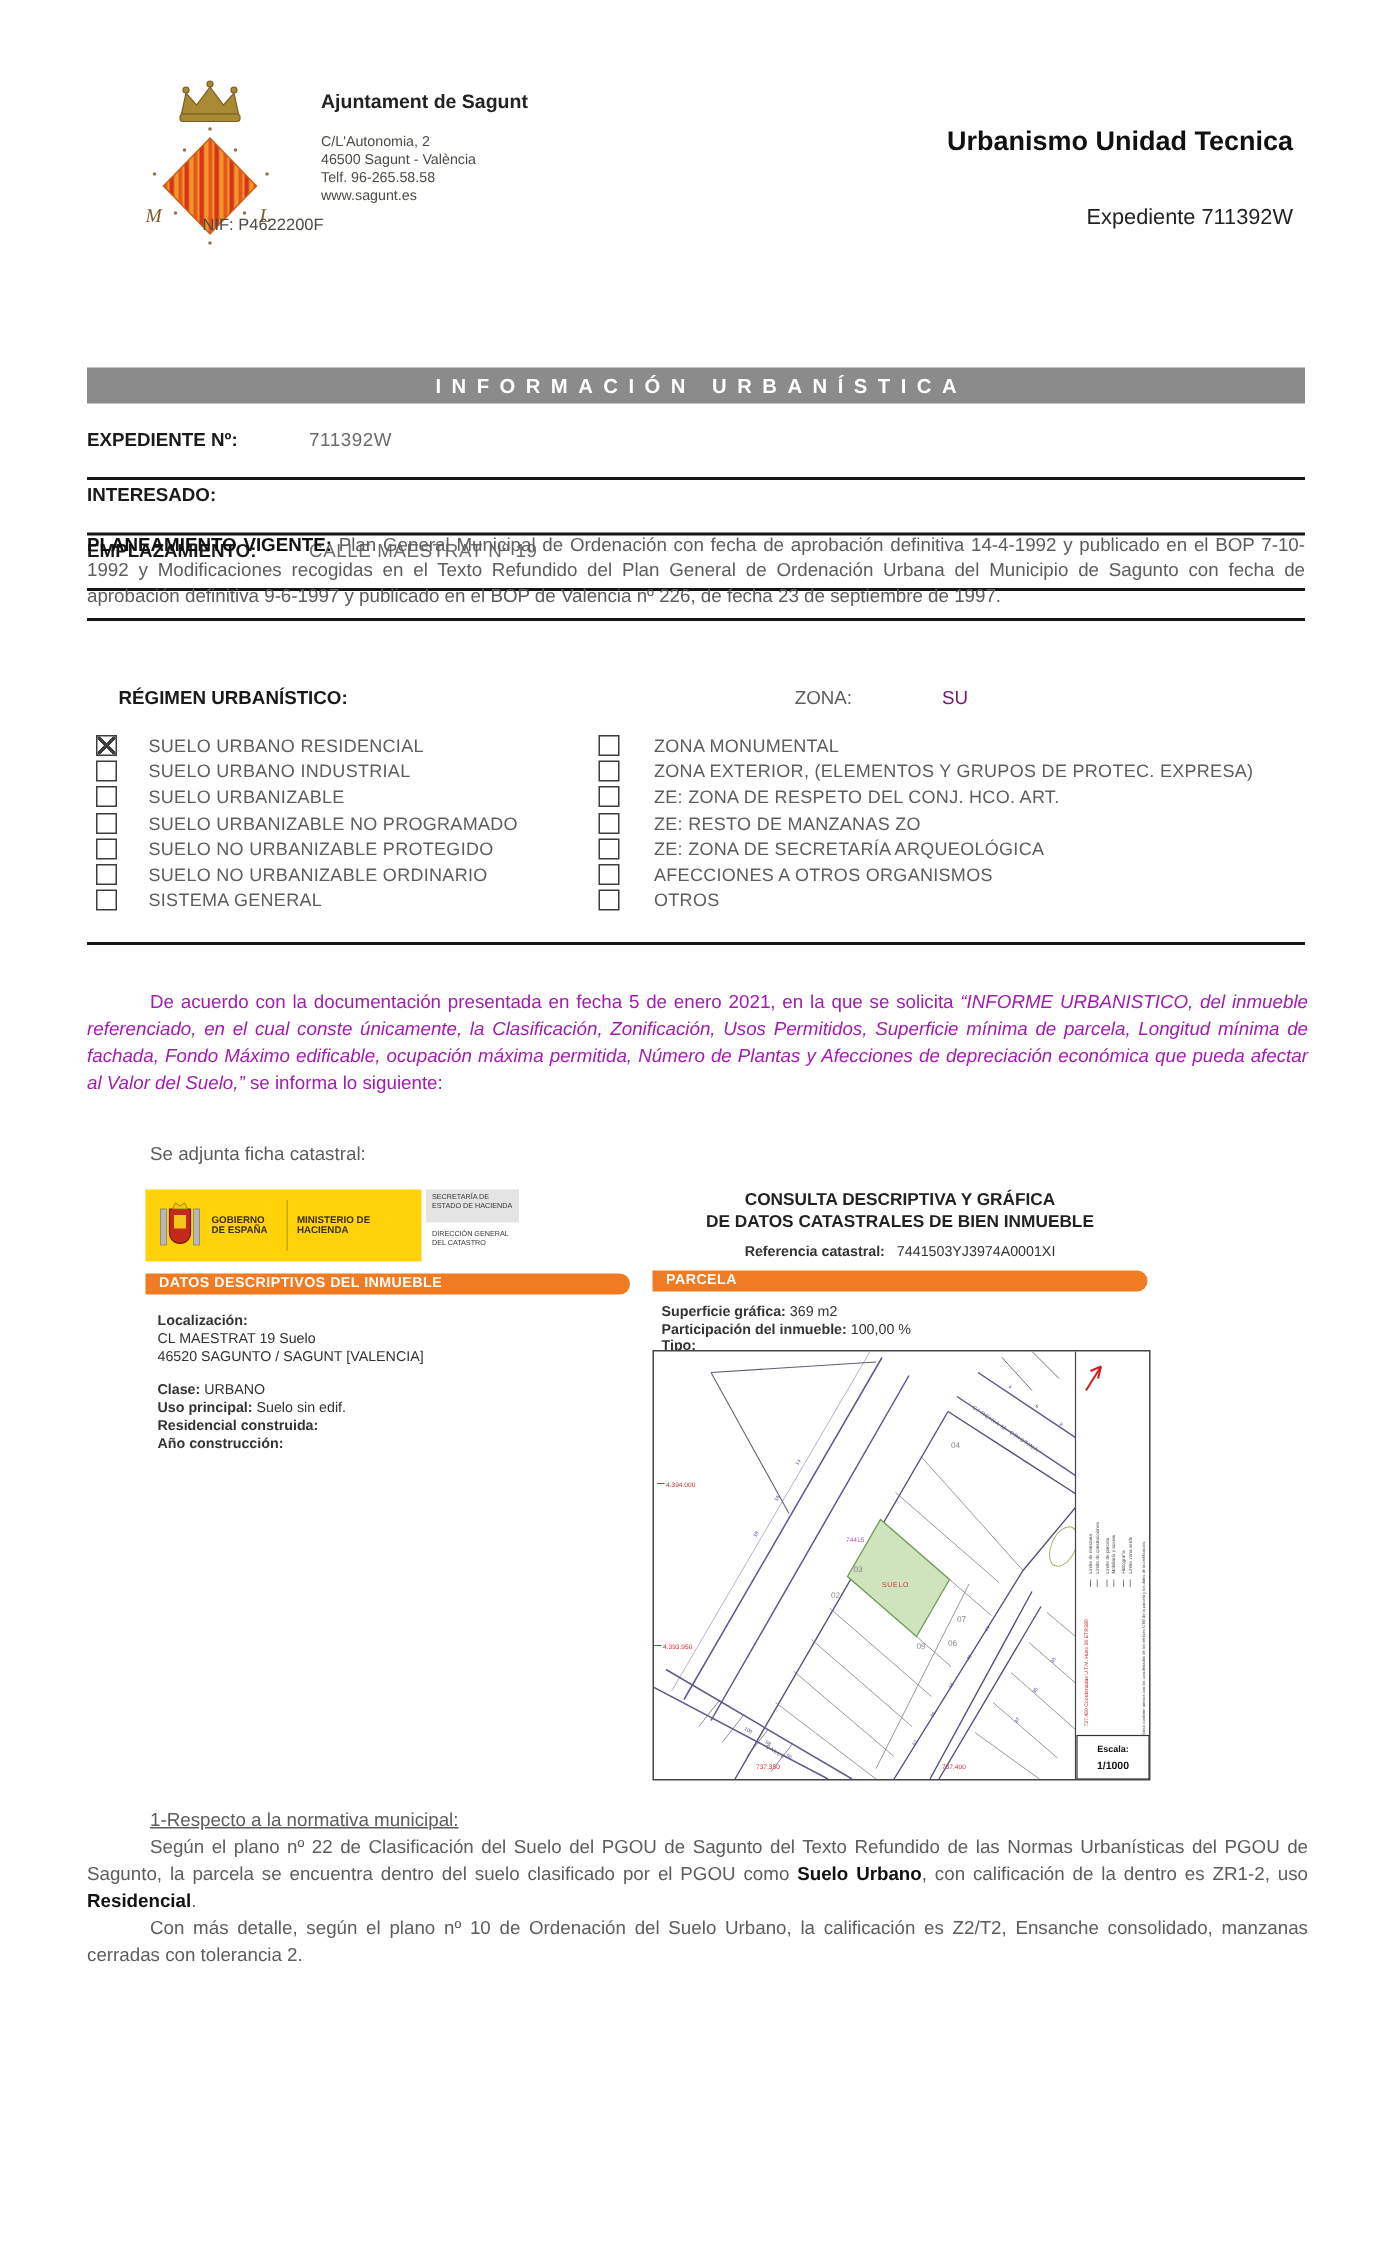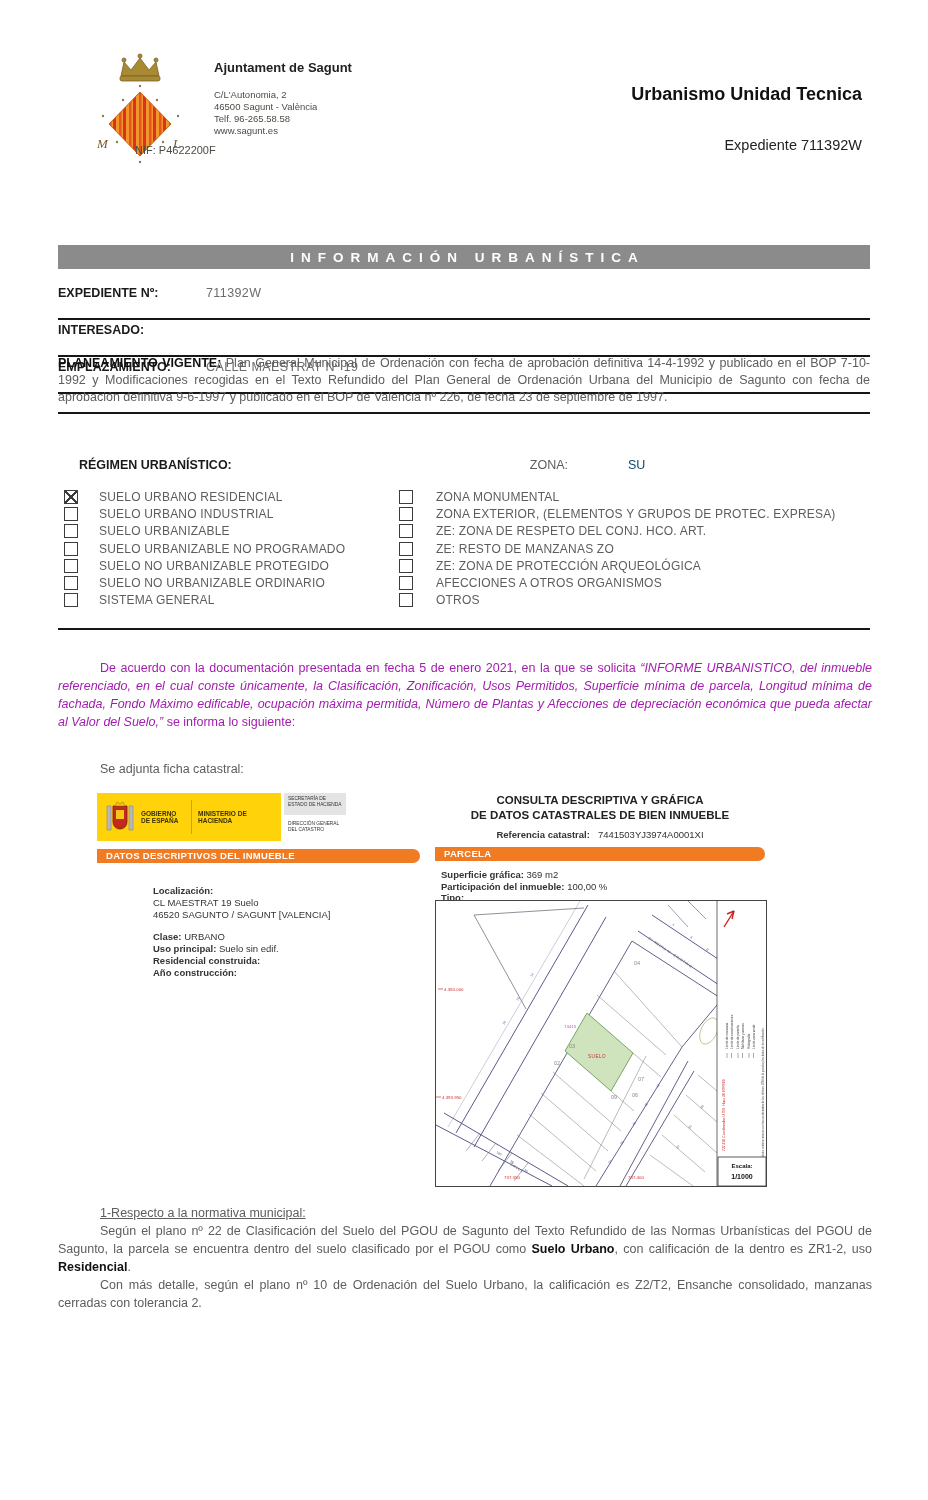--- a/index.html
+++ b/index.html
@@ -26,21 +26,21 @@
   .fvalue{font-size:12.5px;color:#6b6b6b;letter-spacing:.4px;}
   
   .planeamiento{position:absolute;left:58px;top:355px;width:812px;font-size:12.5px;line-height:17px;
                 text-align:justify;color:#5d5d5f;padding-bottom:6px;border-bottom:2px solid #161616;}
   .planeamiento b{color:#111;}
   
   .regimen{position:absolute;left:58px;top:458px;width:812px;}
   .reg-head{display:flex;font-size:12.5px;padding-left:21px;}
   .reg-title{font-weight:bold;}
   .zona-label{margin-left:298px;color:#5d5d5f;}
-  .zona-value{margin-left:60px;color:#0c4a6e;}
+  .zona-value{margin-left:60px;color:#701a75;}
   .cb-cols{display:flex;margin-top:16px;}
   .cb-col{width:340px;}
   .cb-col.right{width:auto;margin-left:1px;}
   .cb-row{display:flex;align-items:center;height:17.3px;}
   .cbox{width:12px;height:12px;border:1.5px solid #3c3c3c;flex:none;margin-left:6px;background:#fff;}
   .cb-col.right .cbox{margin-left:0;}
   .cbox.checked{background-image:
      linear-gradient(45deg,transparent 44%,#3c3c3c 44%,#3c3c3c 56%,transparent 56%),
      linear-gradient(-45deg,transparent 44%,#3c3c3c 44%,#3c3c3c 56%,transparent 56%);}
   .cb-label{font-size:12px;color:#5d5d5f;margin-left:21px;letter-spacing:.2px;white-space:nowrap;}
@@ -58,21 +58,21 @@
   .crest{margin-left:8px;flex:none;}
   .gov-txt{font-size:6.5px;font-weight:bold;color:#3a3000;width:44px;margin-left:6px;line-height:7.5px;}
   .gov-sep{width:1px;height:34px;background:#c9a900;margin:0 6px;}
   .gov-txt2{font-size:6.5px;font-weight:bold;color:#3a3000;width:52px;line-height:7.5px;}
   .gov-right{margin-left:3px;width:62px;}
   .gov-gray{background:#e4e4e4;font-size:4.8px;color:#333;padding:3px 4px;line-height:5.6px;height:16px;}
   .gov-dir{font-size:4.8px;color:#333;padding:6px 4px 0 4px;line-height:5.6px;}
   .obar{background:#f07b22;color:#fff;font-weight:bold;font-size:9.5px;letter-spacing:.3px;
         height:14px;line-height:14px;padding-left:9px;border-radius:0 8px 8px 0;}
   .datos-bar{position:absolute;left:0;top:60px;width:314px;}
-  .ficha-left{position:absolute;left:8px;top:96px;font-size:9.5px;color:#333;line-height:12px;margin-left:48px;}
+  .ficha-left{position:absolute;left:8px;top:86px;font-size:9.5px;color:#333;line-height:12px;}
   .ficha-left .lbl{font-weight:bold;}
   .ficha-left .gap{height:10px;}
   .cons-title{position:absolute;left:338px;top:4px;width:330px;text-align:center;
               font-size:11.5px;font-weight:bold;color:#222;line-height:15px;}
   .ref-row{position:absolute;left:338px;top:40px;width:330px;text-align:center;font-size:9.5px;color:#333;}
   .ref-row .lbl{font-weight:bold;margin-right:8px;}
   .parcela-bar{position:absolute;left:338px;top:58px;width:330px;box-sizing:border-box;}
   .ficha-right{position:absolute;left:344px;top:80px;font-size:9.5px;color:#333;line-height:11.5px;}
   .ficha-right .lbl{font-weight:bold;}
   .map-wrap{position:absolute;left:338px;top:111px;width:330px;height:285px;border:1px solid #444;
@@ -219,21 +219,21 @@
           <div class="cb-row">
             <span class="cbox"></span>
             <span class="cb-label">ZE: ZONA DE RESPETO DEL CONJ. HCO. ART.</span>
           </div>
           <div class="cb-row">
             <span class="cbox"></span>
             <span class="cb-label">ZE: RESTO DE MANZANAS ZO</span>
           </div>
           <div class="cb-row">
             <span class="cbox"></span>
-            <span class="cb-label">ZE: ZONA DE PROTECCIÓN ARQUEOLÓGICA</span>
+            <span class="cb-label">ZE: ZONA DE SECRETARÍA ARQUEOLÓGICA</span>
           </div>
           <div class="cb-row">
             <span class="cbox"></span>
             <span class="cb-label">AFECCIONES A OTROS ORGANISMOS</span>
           </div>
           <div class="cb-row">
             <span class="cbox"></span>
             <span class="cb-label">OTROS</span>
           </div>
         </div>

